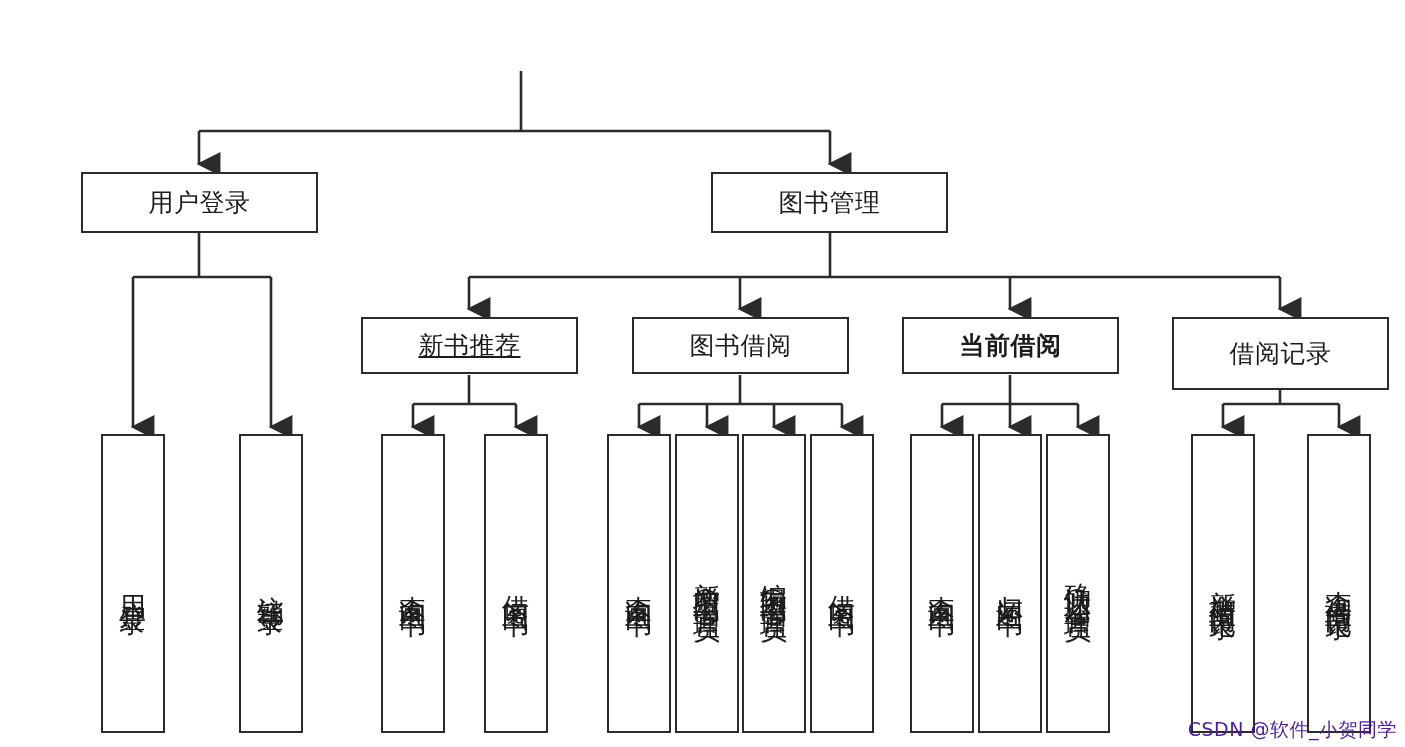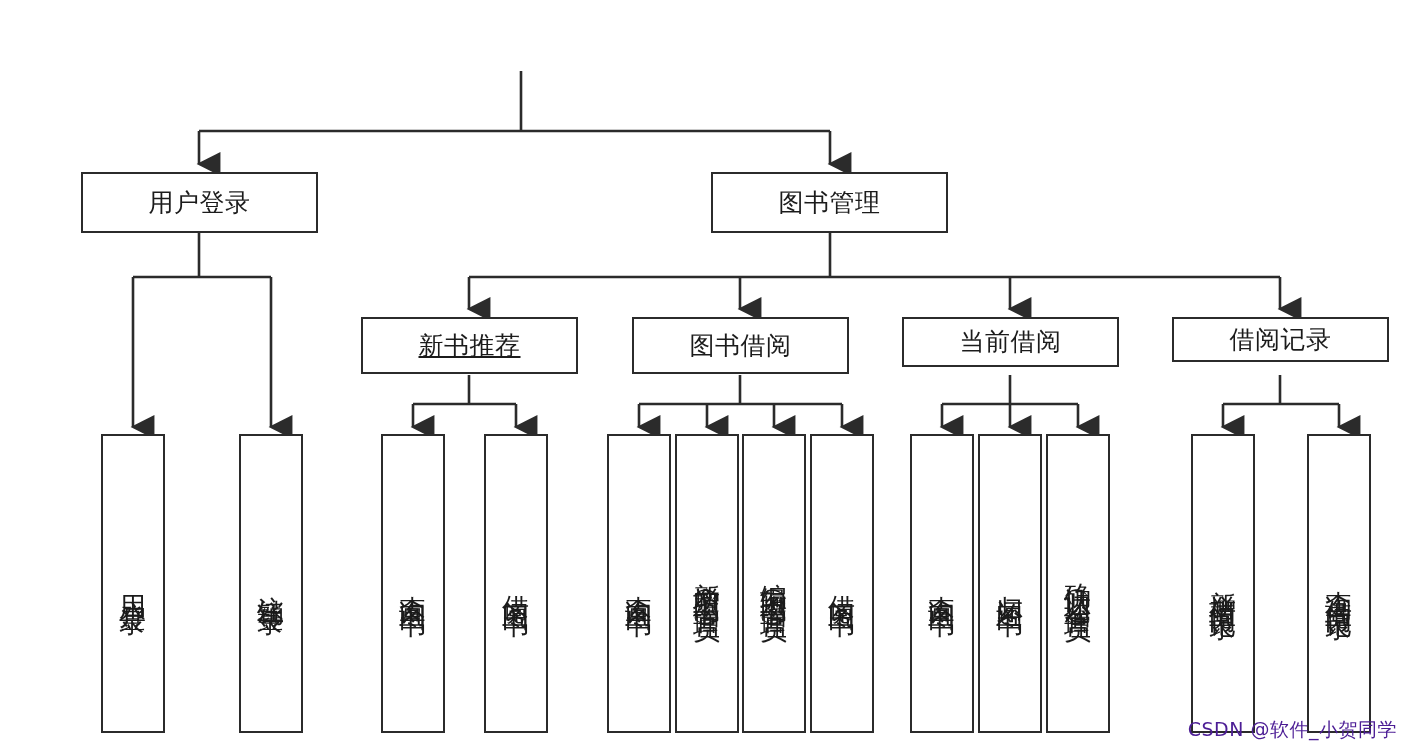--- a/index.html
+++ b/index.html
@@ -140,25 +140,25 @@
   </div>
 
   <div class="node horiz" style="left:361px; top:317px; width:217px; height:57px;text-decoration:underline;">
     <span class="label">新书推荐</span>
   </div>
 
   <div class="node horiz" style="left:632px; top:317px; width:217px; height:57px;">
     <span class="label">图书借阅</span>
   </div>
 
-  <div class="node horiz" style="left:902px; top:317px; width:217px; height:50px;">
+  <div class="node horiz" style="left:902px; top:317px; width:217px; height:57px;font-weight:bold;">
     <span class="label">当前借阅</span>
   </div>
 
-  <div class="node horiz" style="left:1172px; top:317px; width:217px; height:45px;">
+  <div class="node horiz" style="left:1172px; top:317px; width:217px; height:73px;">
     <span class="label">借阅记录</span>
   </div>
 
   <div class="node vert" style="left:101px; top:434px; width:64px; height:299px;">
     <span class="label">用户登录</span>
   </div>
 
   <div class="node vert" style="left:239px; top:434px; width:64px; height:299px;">
     <span class="label">注销登录</span>
   </div>

